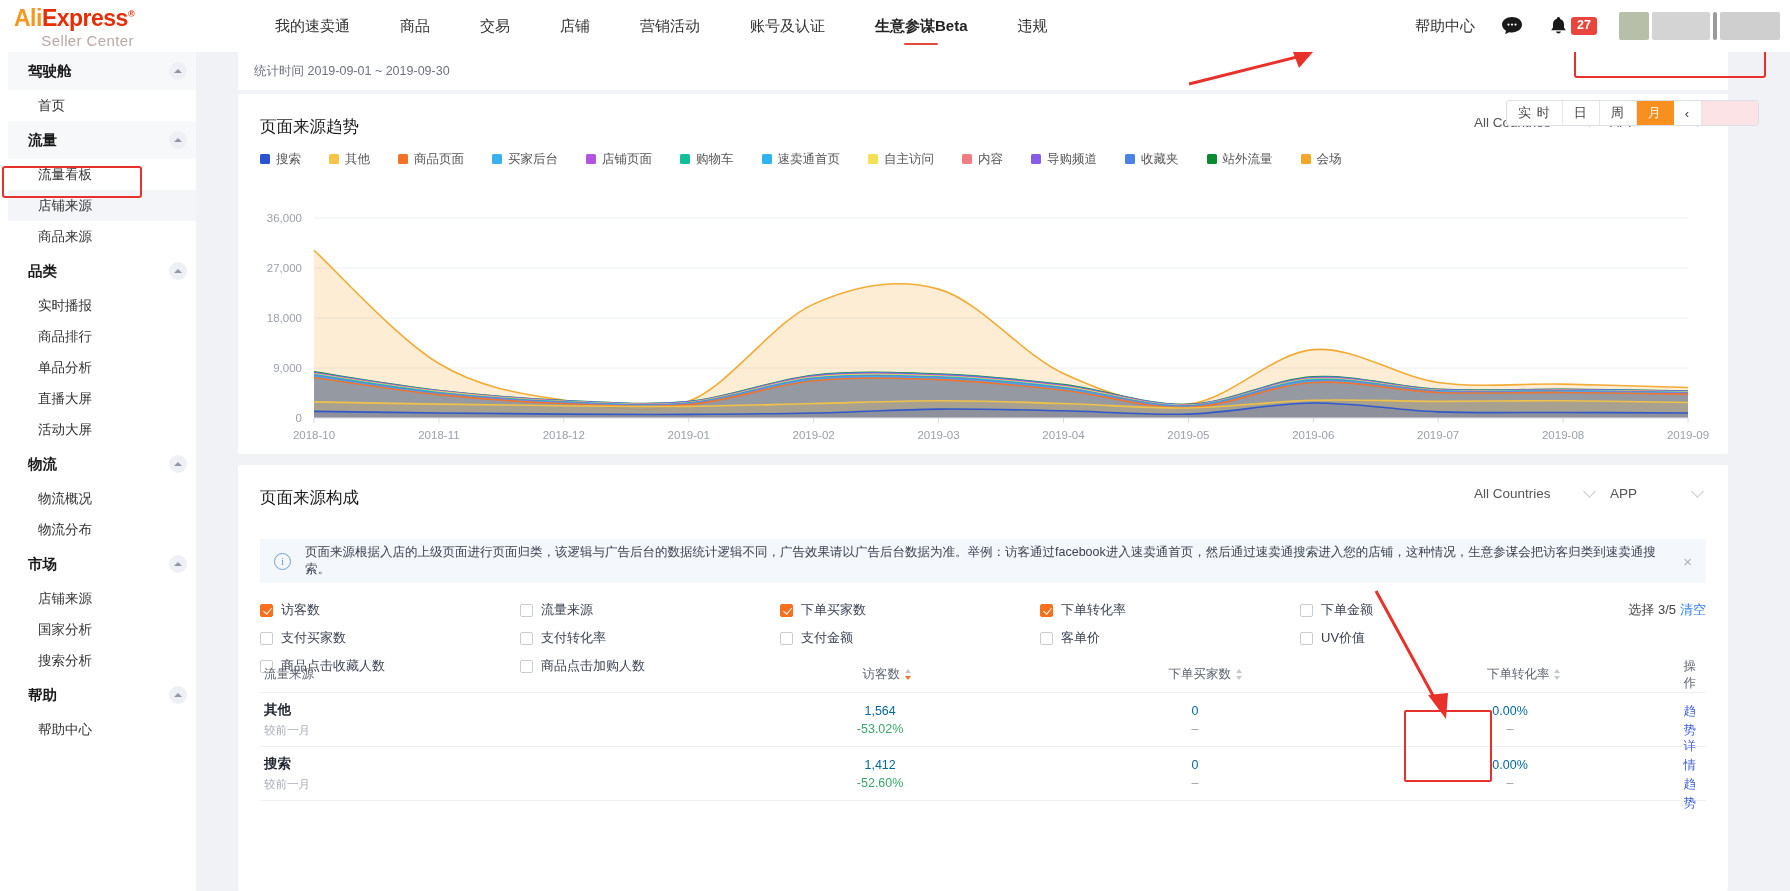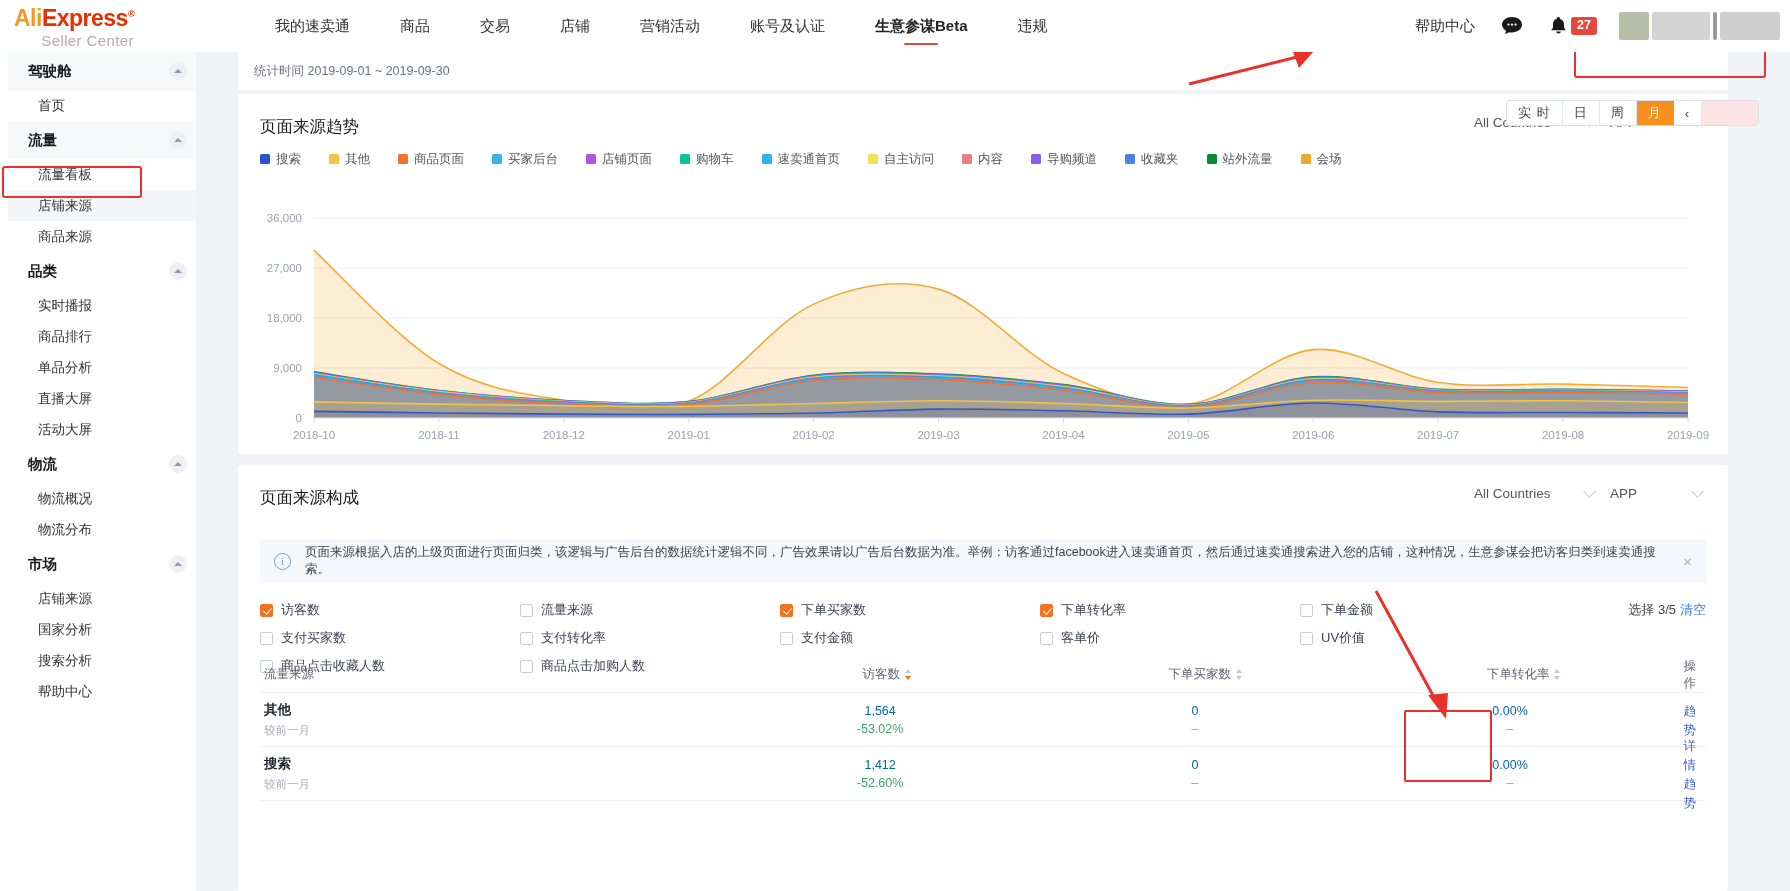--- a/index.html
+++ b/index.html
@@ -305,20 +305,24 @@
     <div class="sb-item">
       <span>店铺来源</span>
     </div>
     <div class="sb-item">
       <span>国家分析</span>
     </div>
     <div class="sb-item">
       <span>搜索分析</span>
     </div>
 
+    <div class="sb-group">
+      <span>帮助</span>
+      <span class="caret"></span>
+    </div>
     <div class="sb-item">
       <span>帮助中心</span>
     </div>
   </div>
   <div class="hl-sidebar"></div>
 
   <div class="content">
     <div class="panel-top"></div>
     <div class="scroll-gutter"></div>
 

